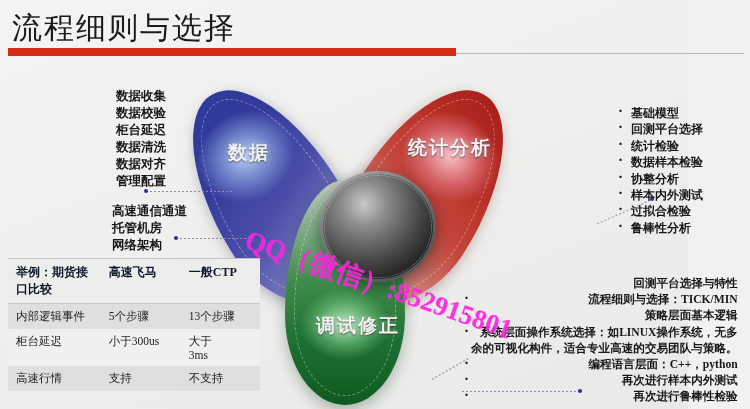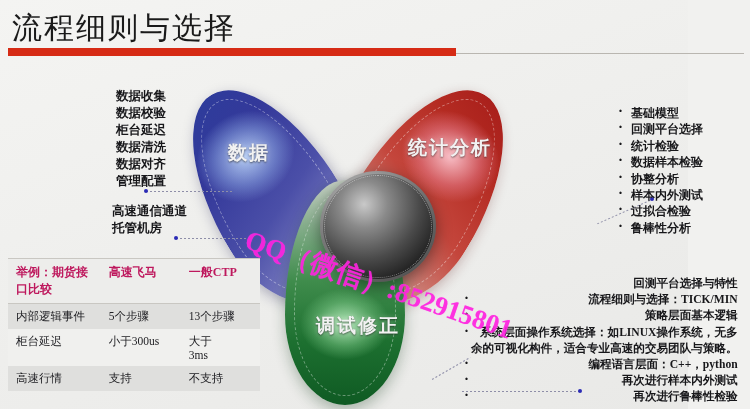--- a/index.html
+++ b/index.html
@@ -108,21 +108,21 @@
   .conn{position:absolute;height:1px;
         background-image:linear-gradient(to right,#8e8ea8 0,#8e8ea8 2px,transparent 2px,transparent 4px);
         background-size:4px 1px;}
   .dot{position:absolute;width:4px;height:4px;border-radius:50%;background:#2b2bb5;}
 
   
   .tbl{position:absolute;left:8px;top:258px;width:252px;
        border-collapse:collapse;font-size:11.5px;color:#212125;
        font-family:"Liberation Serif","DejaVu Serif",serif;}
   .tbl td,.tbl th{padding:5px 6px 5px 8px;text-align:left;vertical-align:top;border:0;}
-  .tbl thead th{font-weight:700;font-size:12px;color:#be185d;
+  .tbl thead th{font-weight:700;font-size:12px;color:#0f172a;
        background:#ededeb;border-top:1px solid #c9c7c2;border-bottom:1px solid #c9c7c2;height:30px;}
   .tbl tbody td{font-weight:400;}
   .tbl tbody tr:nth-child(odd) td{background:#dfdfdd;}
   .tbl tbody tr:nth-child(even) td{background:#f0f0ee;}
   .tbl tbody tr td:first-child{font-weight:400;}
   .col1{width:96px;}
   .col2{width:78px;}
   .col3{width:78px;}
 
   
@@ -176,20 +176,21 @@
     <div>数据校验</div>
     <div>柜台延迟</div>
     <div>数据清洗</div>
     <div>数据对齐</div>
     <div>管理配置</div>
   </div>
 
   <div class="call grp-net">
     <div>高速通信通道</div>
     <div>托管机房</div>
+    <div>网络架构</div>
   </div>
 
   <div class="call-b grp-stat">
     <ul>
       <li>基础模型</li>
       <li>回测平台选择</li>
       <li>统计检验</li>
       <li>数据样本检验</li>
       <li>协整分析</li>
       <li>样本内外测试</li>

